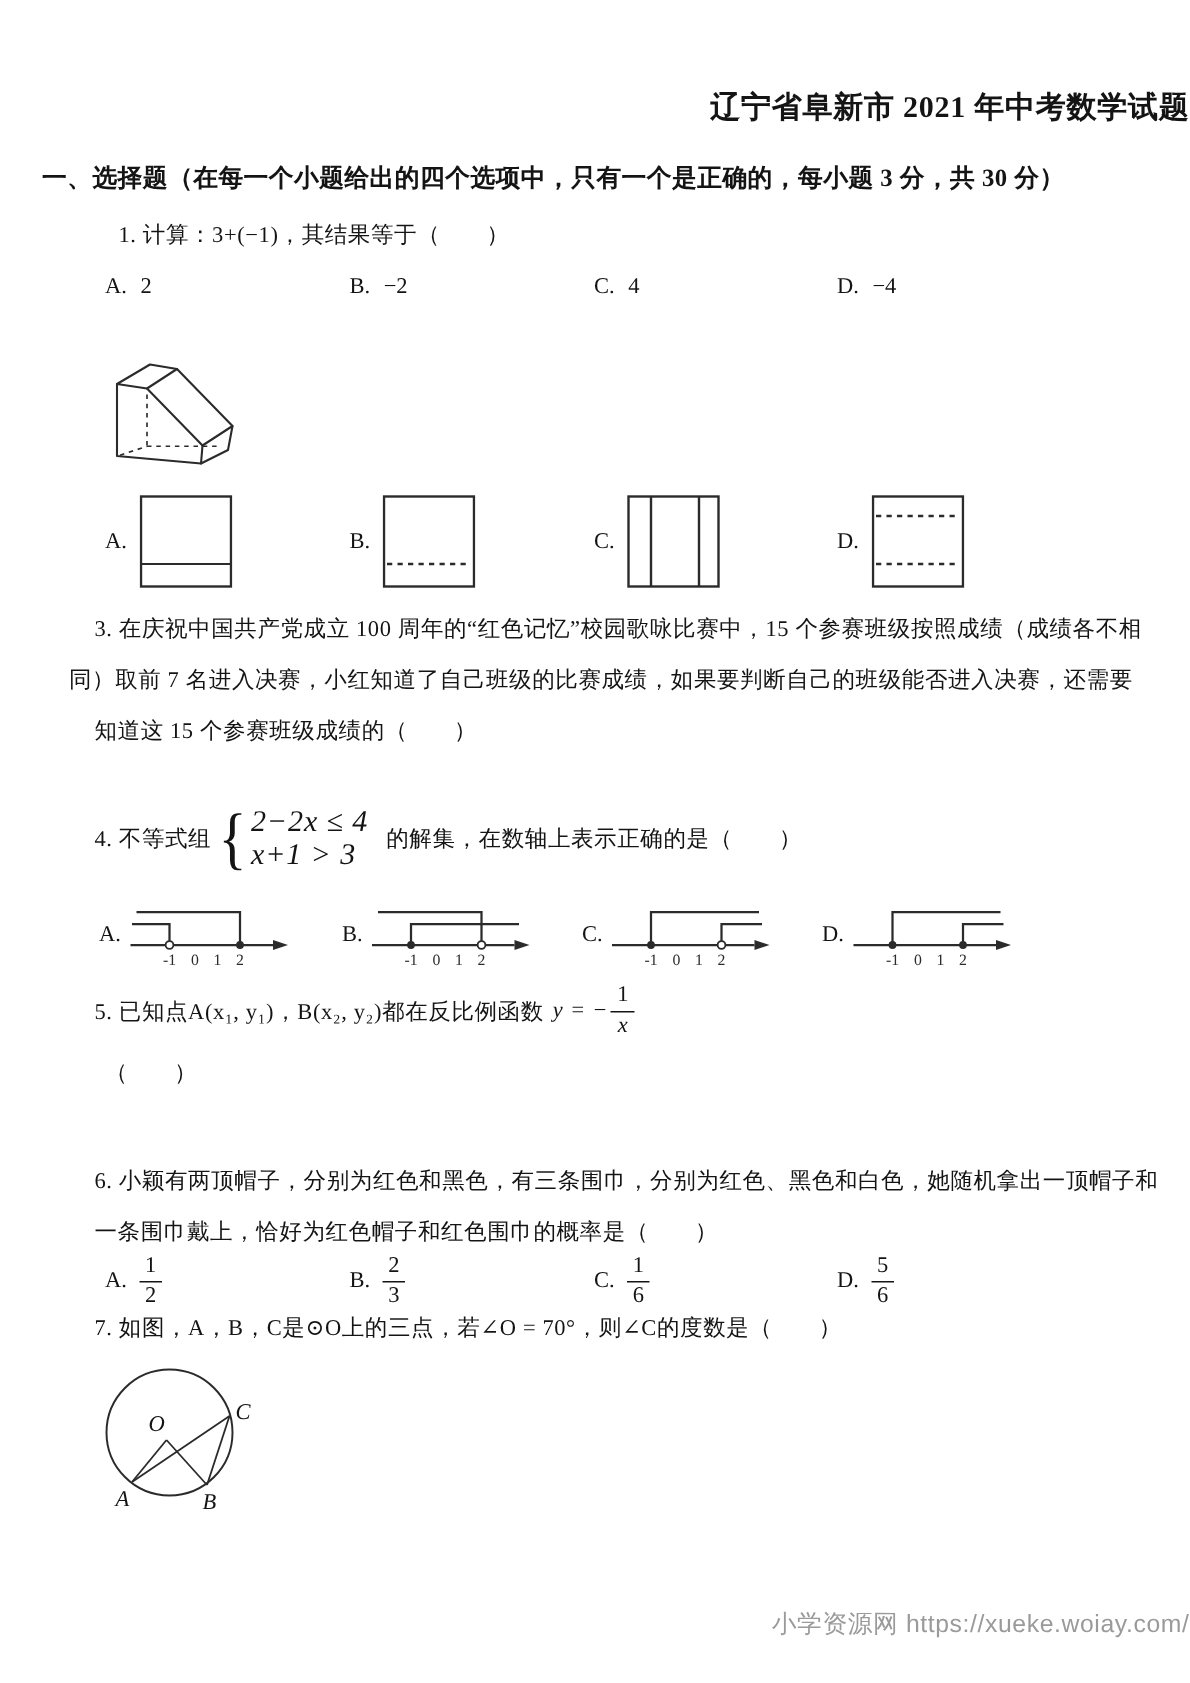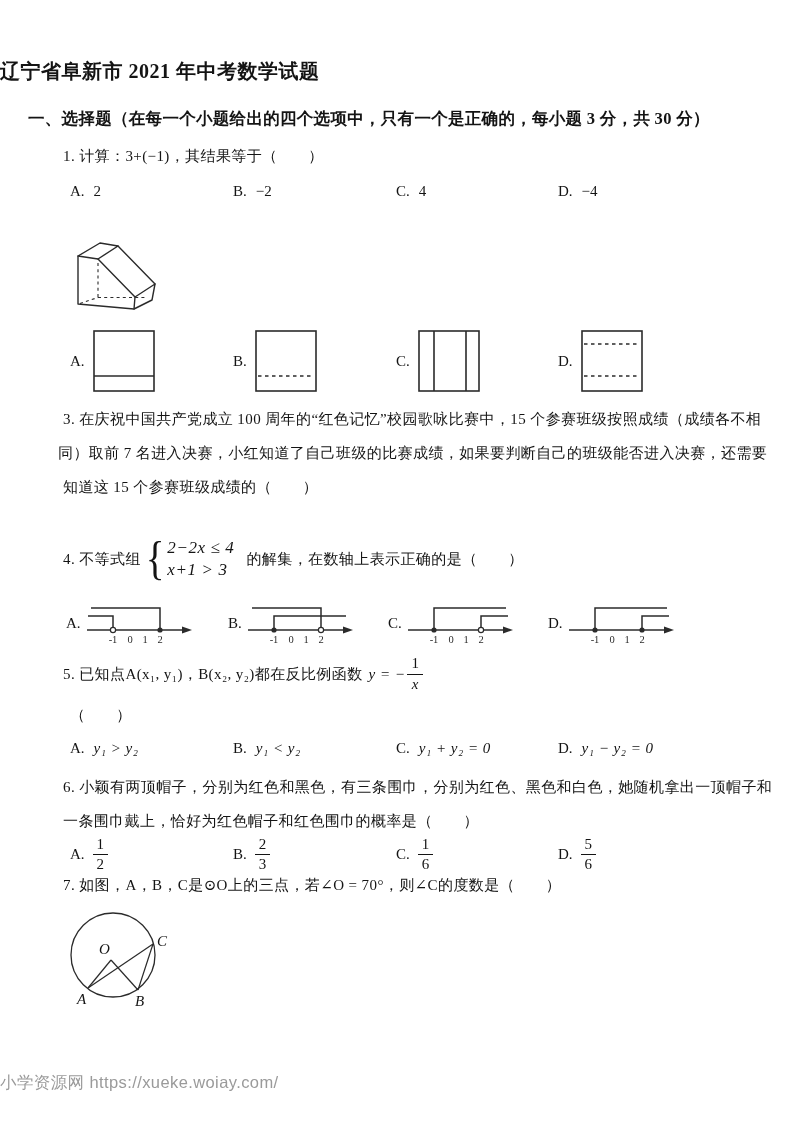--- a/index.html
+++ b/index.html
@@ -1,48 +1,48 @@
 <!DOCTYPE html>
 <html><head>
 <meta charset="utf-8">
 <style>
   html,body{margin:0;padding:0;background:#fff;}
   #canvas{position:relative;width:793px;height:1122px;background:#ffffff;overflow:hidden;
           font-family:"Liberation Serif","DejaVu Serif",serif;color:#141414;}
   .row{position:absolute;white-space:nowrap;}
-  .title{top:58px;left:0;width:793px;text-align:left;font-size:20px;font-weight:bold;letter-spacing:.5px;}
+  .title{top:58px;left:0;width:793px;text-align:right;font-size:20px;font-weight:bold;letter-spacing:.5px;}
   .section{top:108px;left:28px;font-size:16.5px;font-weight:bold;letter-spacing:.3px;}
   .qtext{font-size:15px;letter-spacing:.4px;}
   .opts{left:70px;width:710px;height:20px;text-align:center;}
   .opt{position:absolute;top:0;font-size:15px;}
   .o0{left:0}.o1{left:163px}.o2{left:326px}.o3{left:488px}
   .olabel{margin-right:9px;}
   .math{font-style:italic;letter-spacing:.5px;}
   svg{display:block;}
   .figgroup{position:absolute;display:flex;align-items:center;gap:8px;font-size:15px;}
   .nlgroup{position:absolute;display:flex;align-items:center;gap:4px;font-size:15px;}
   .frac{display:inline-block;vertical-align:middle;text-align:center;font-size:15px;line-height:1.15;}
   .frac .num{display:block;border-bottom:1.3px solid #141414;padding:0 4px 1px;}
   .frac .den{display:block;padding-top:1px;}
   .q4flex{display:flex;align-items:center;font-size:15px;letter-spacing:.4px;}
   .brace{font-size:46px;line-height:46px;font-weight:400;margin:0 1px 0 3px;transform:scaleX(.85);}
-  .ineqs{display:inline-block;font-style:italic;font-size:17px;line-height:22px;letter-spacing:.6px;}
-  .footer{top:1072px;left:0;width:793px;text-align:left;font-size:16.5px;color:#9a9a9a;
+  .ineqs{display:inline-block;font-style:italic;font-size:20px;line-height:22px;letter-spacing:.6px;}
+  .footer{top:1072px;left:0;width:793px;text-align:right;font-size:16.5px;color:#9a9a9a;
           font-family:"Liberation Sans","DejaVu Sans",sans-serif;letter-spacing:.4px;}
 </style>
 </head>
 <body>
 
 <div id="canvas">
 
   <div class="row title">辽宁省阜新市 2021 年中考数学试题</div>
 
   <div class="row section">一、选择题（在每一个小题给出的四个选项中，只有一个是正确的，每小题 3 分，共 30 分）</div>
 
-  <div class="row qtext" style="top:147px;left:63px">1. 计算：3+(−1)，其结果等于（　　）</div>
+  <div class="row qtext" style="top:147px;left:79px">1. 计算：3+(−1)，其结果等于（　　）</div>
   <div class="row opts" style="top:183px">
     <span class="opt o0"><span class="olabel">A.</span><span>2</span></span>
     <span class="opt o1"><span class="olabel">B.</span><span>−2</span></span>
     <span class="opt o2"><span class="olabel">C.</span><span>4</span></span>
     <span class="opt o3"><span class="olabel">D.</span><span>−4</span></span>
   </div>
 
 
   <div class="row" style="top:239px;left:70px">
     <svg width="95" height="78" viewBox="0 0 95 78">
@@ -84,21 +84,21 @@
   </div>
   <div class="figgroup" style="top:330px;left:558px">
     <span>D.</span>
     <svg width="62" height="62" viewBox="0 0 62 62">
       <rect x="1" y="1" width="60" height="60" fill="none" stroke="#2b2b2b" stroke-width="1.6"></rect>
       <path d="M3,14 H59 M3,46 H59" stroke="#2b2b2b" stroke-width="1.6" stroke-dasharray="3.5 3.5"></path>
     </svg>
   </div>
 
   <div class="row qtext" style="top:410px;left:63px">3. 在庆祝中国共产党成立 100 周年的“红色记忆”校园歌咏比赛中，15 个参赛班级按照成绩（成绩各不相</div>
-  <div class="row qtext" style="top:444px;left:58px">同）取前 7 名进入决赛，小红知道了自己班级的比赛成绩，如果要判断自己的班级能否进入决赛，还需要</div>
+  <div class="row qtext" style="top:444px;left:46px">同）取前 7 名进入决赛，小红知道了自己班级的比赛成绩，如果要判断自己的班级能否进入决赛，还需要</div>
   <div class="row qtext" style="top:478px;left:63px">知道这 15 个参赛班级成绩的（　　）</div>
 
   <div class="row q4flex" style="top:536px;left:63px">
     <span>4. 不等式组</span>
     <span class="brace">{</span>
     <span class="ineqs">
       <span style="display:block">2−2x ≤ 4</span>
       <span style="display:block">x+1 &gt; 3</span>
     </span>
     <span style="margin-left:12px">的解集，在数轴上表示正确的是（　　）</span>
@@ -183,26 +183,20 @@
 
   <div class="row q4flex" style="top:652px;left:63px;height:44px">
     <span class="qtext">5. 已知点A(x₁, y₁)，B(x₂, y₂)都在反比例函数</span>
     <span class="math" style="margin:0 2px 0 6px">y = −</span>
     <span class="frac">
       <span class="num">1</span>
       <span class="den math">x</span>
     </span>
   </div>
   <div class="row qtext" style="top:706px;left:70px">（　　）</div>
-  <div class="row opts" style="top:740px">
-    <span class="opt o0"><span class="olabel">A.</span><span class="math">y₁ &gt; y₂</span></span>
-    <span class="opt o1"><span class="olabel">B.</span><span class="math">y₁ &lt; y₂</span></span>
-    <span class="opt o2"><span class="olabel">C.</span><span class="math">y₁ + y₂ = 0</span></span>
-    <span class="opt o3"><span class="olabel">D.</span><span class="math">y₁ − y₂ = 0</span></span>
-  </div>
 
   <div class="row qtext" style="top:778px;left:63px">6. 小颖有两顶帽子，分别为红色和黑色，有三条围巾，分别为红色、黑色和白色，她随机拿出一顶帽子和</div>
   <div class="row qtext" style="top:812px;left:63px">一条围巾戴上，恰好为红色帽子和红色围巾的概率是（　　）</div>
   <div class="figgroup" style="top:836px;left:70px">
     <span>A.</span>
     <span class="frac">
         <span class="num">1</span>
         <span class="den">2</span>
       </span>
   </div>

